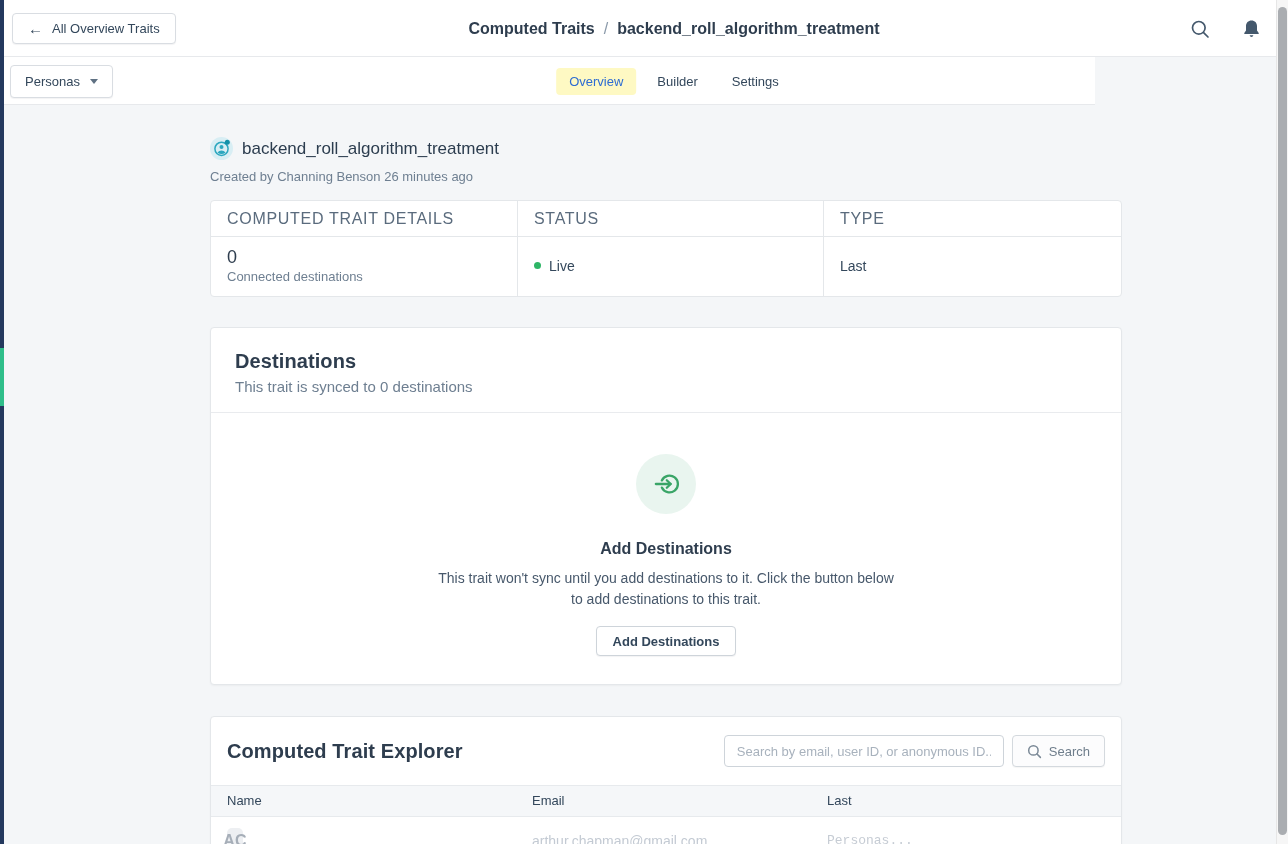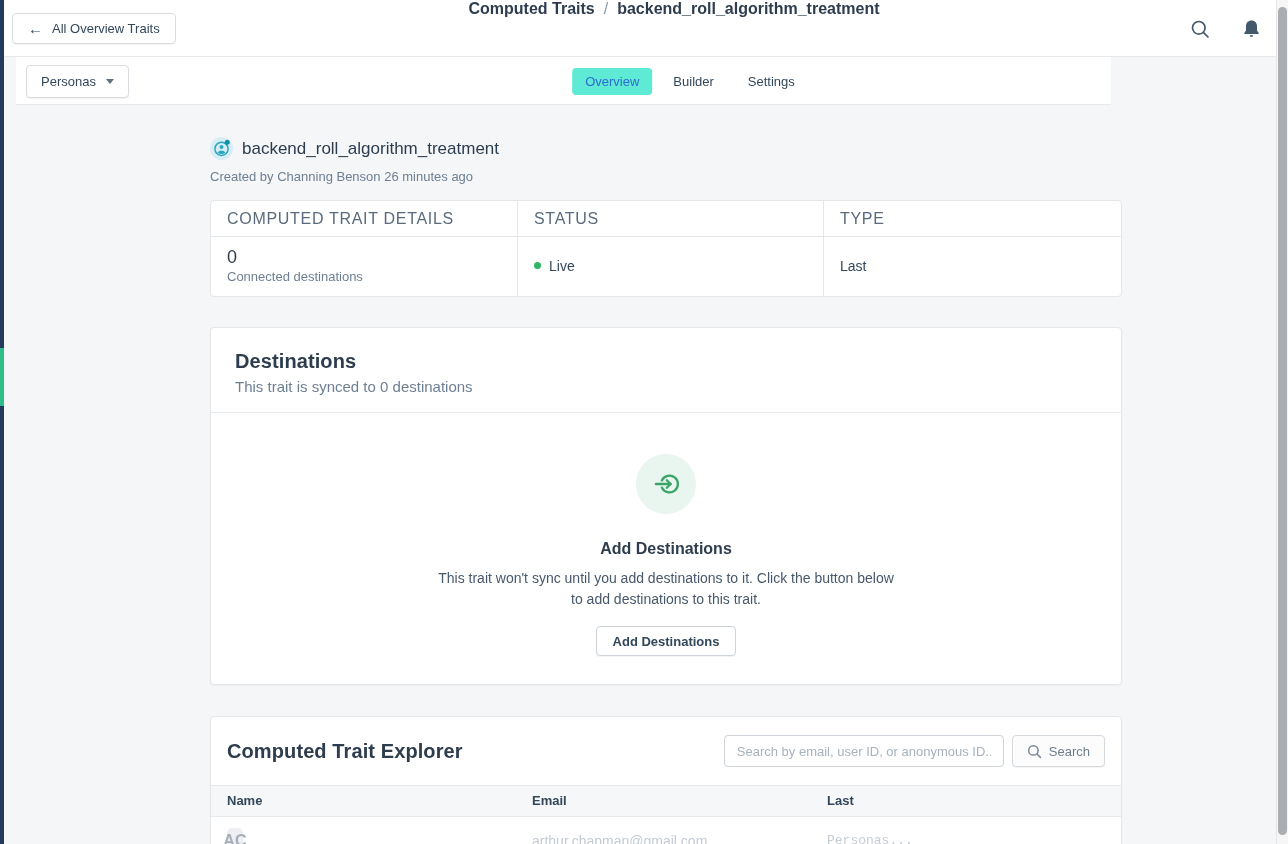--- a/index.html
+++ b/index.html
@@ -21,41 +21,41 @@
     position:absolute; left:12px; top:13px; height:31px; padding:0 15px;
     display:flex; align-items:center; gap:9px;
     background:#fff; border:1px solid #d9dde2; border-radius:4px;
     font-family:"Liberation Sans", sans-serif;
     font-size:13px; color:#33475b; cursor:pointer;
     box-shadow:0 1px 1px rgba(22,29,37,.05);
   }
   .back-arrow { font-size:15px; line-height:1; color:#33475b; }
   .breadcrumb {
     position:absolute; left:674px; top:0; height:57px; transform:translateX(-50%);
-    display:flex; gap:9px; white-space:nowrap;
+    display:flex; align-items:center; gap:9px; white-space:nowrap;
     font-size:16px; font-weight:600; color:#2e3d4e;
   }
   .breadcrumb .sep { color:#8a99a9; font-weight:400; }
   .topbar-icons { position:absolute; right:26px; top:0; height:57px; display:flex; align-items:center; gap:29px; }
   .icon-btn { width:22px; height:22px; display:flex; align-items:center; justify-content:center; cursor:pointer; }
 
   
-  .subbar { position:absolute; top:57px; left:16px; width:1095px; height:48px; background:#fff; border-bottom:1px solid #e7e9ec; z-index:9; }
+  .subbar { position:absolute; top:57px; left:0; width:1095px; height:48px; background:#fff; border-bottom:1px solid #e7e9ec; z-index:9; }
   .personas-btn {
     position:absolute; left:10px; top:8px; height:33px; padding:0 14px;
     display:flex; align-items:center; gap:10px;
     background:#fff; border:1px solid #d9dde2; border-radius:4px;
     font-family:"Liberation Sans", sans-serif;
     font-size:13px; color:#33475b; cursor:pointer;
     box-shadow:0 1px 1px rgba(22,29,37,.05);
   }
   .caret-down { width:0; height:0; border-left:4px solid transparent; border-right:4px solid transparent; border-top:5px solid #5f7183; }
   .tabs { position:absolute; left:674px; top:0; transform:translateX(-50%); height:48px; display:flex; align-items:center; gap:8px; }
   .tab { padding:6px 13px; border-radius:4px; font-size:13px; color:#33475b; cursor:pointer; white-space:nowrap; }
-  .tab.active { color:#2d6cd2; background:#5eead4; }
+  .tab.active { color:#2d6cd2; background:#fef9c3; }
 
   
   .main { position:absolute; top:105px; left:210px; width:912px; }
 
   .trait-title-row { margin-top:32px; display:flex; align-items:center; gap:9px; }
   .trait-avatar { position:relative; width:23px; height:23px; border-radius:50%; background:#d8eef4; display:flex; align-items:center; justify-content:center; flex:none; }
   .trait-title { font-size:17px; font-weight:500; color:#2c3d4f; }
   .created-by { margin-top:9px; font-size:13px; color:#6e7f91; }
 
   
@@ -106,21 +106,21 @@
   .search-btn {
     height:32px; padding:0 14px; display:flex; align-items:center; gap:7px;
     background:#fcfcfd; border:1px solid #d4d9de; border-radius:4px;
     font-family:"Liberation Sans", sans-serif; font-size:13px; color:#6f7e8c; cursor:pointer;
     box-shadow:0 1px 1px rgba(22,29,37,.04);
   }
   .exp-table-head {
     display:grid; grid-template-columns:305px 295px 1fr;
     background:#f5f7f9; border-top:1px solid #e7eaed; border-bottom:1px solid #e7eaed;
   }
-  .eth-cell { padding:7px 16px 8px; font-size:13px; font-weight:700; color:#33475b; }
+  .eth-cell { padding:7px 16px 8px; font-size:13px; font-weight:400; color:#33475b; }
   .exp-row { display:grid; grid-template-columns:305px 295px 1fr; align-items:center; height:48px; background:#fff; border-bottom:1px solid #edf0f2; cursor:pointer; }
   .er-name { display:flex; align-items:center; gap:12px; padding:0 16px; }
   .er-avatar {
     width:16px; height:26px; border-radius:5px; background:#edeff2;
     color:#a6aeb8; font-size:16px; font-weight:600; letter-spacing:.3px;
     display:flex; align-items:center; justify-content:center; flex:none;
   }
   .er-text { font-size:14px; color:#0f766e;margin-top:18px; }
   .er-email { padding:0 16px; font-size:14px; color:#c3cad3; }
   .er-last { padding:0 16px; font-family:"Liberation Mono", monospace; font-size:13px; color:#c6ccd4; }

